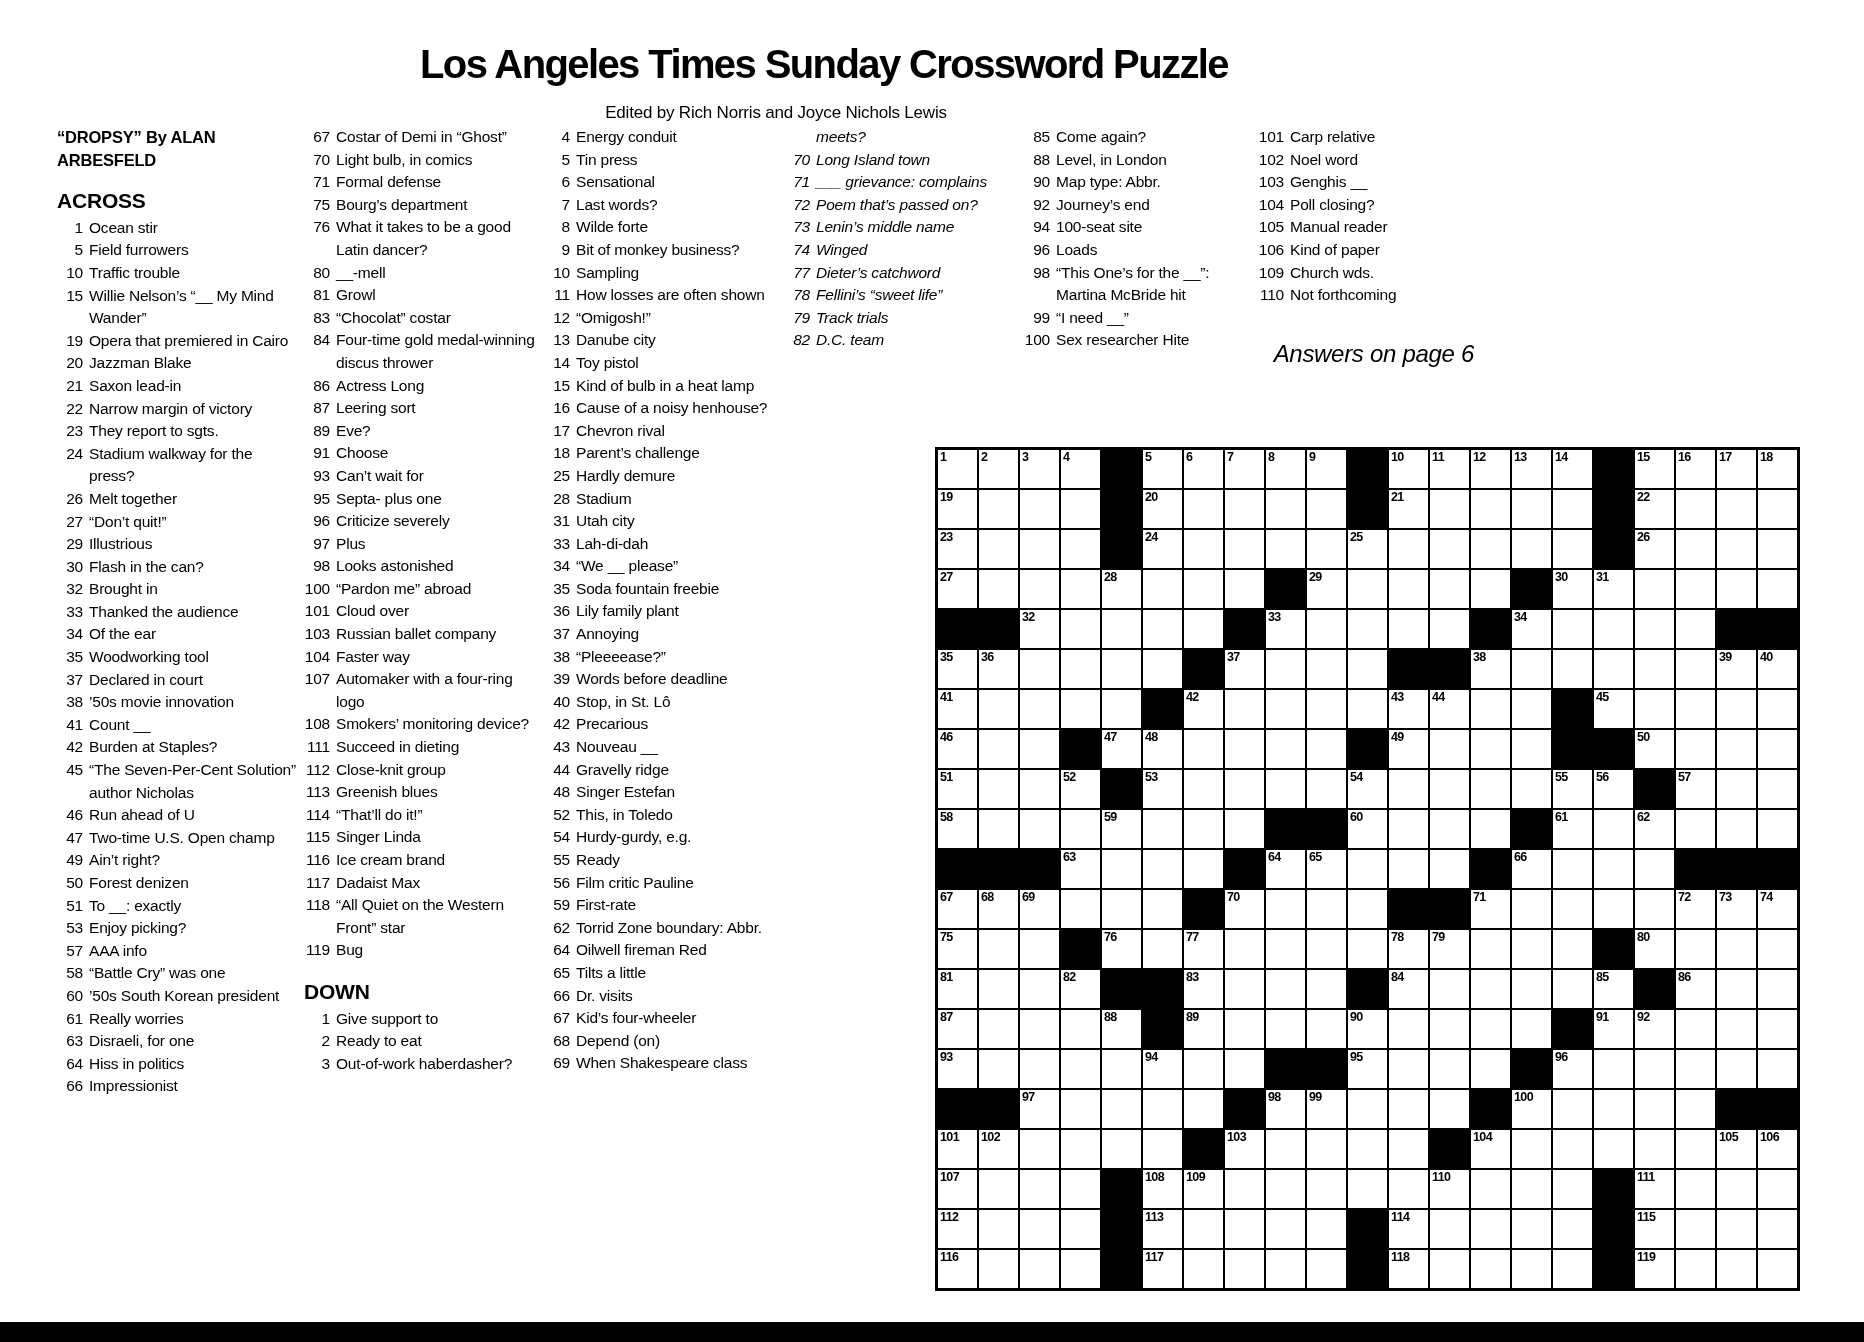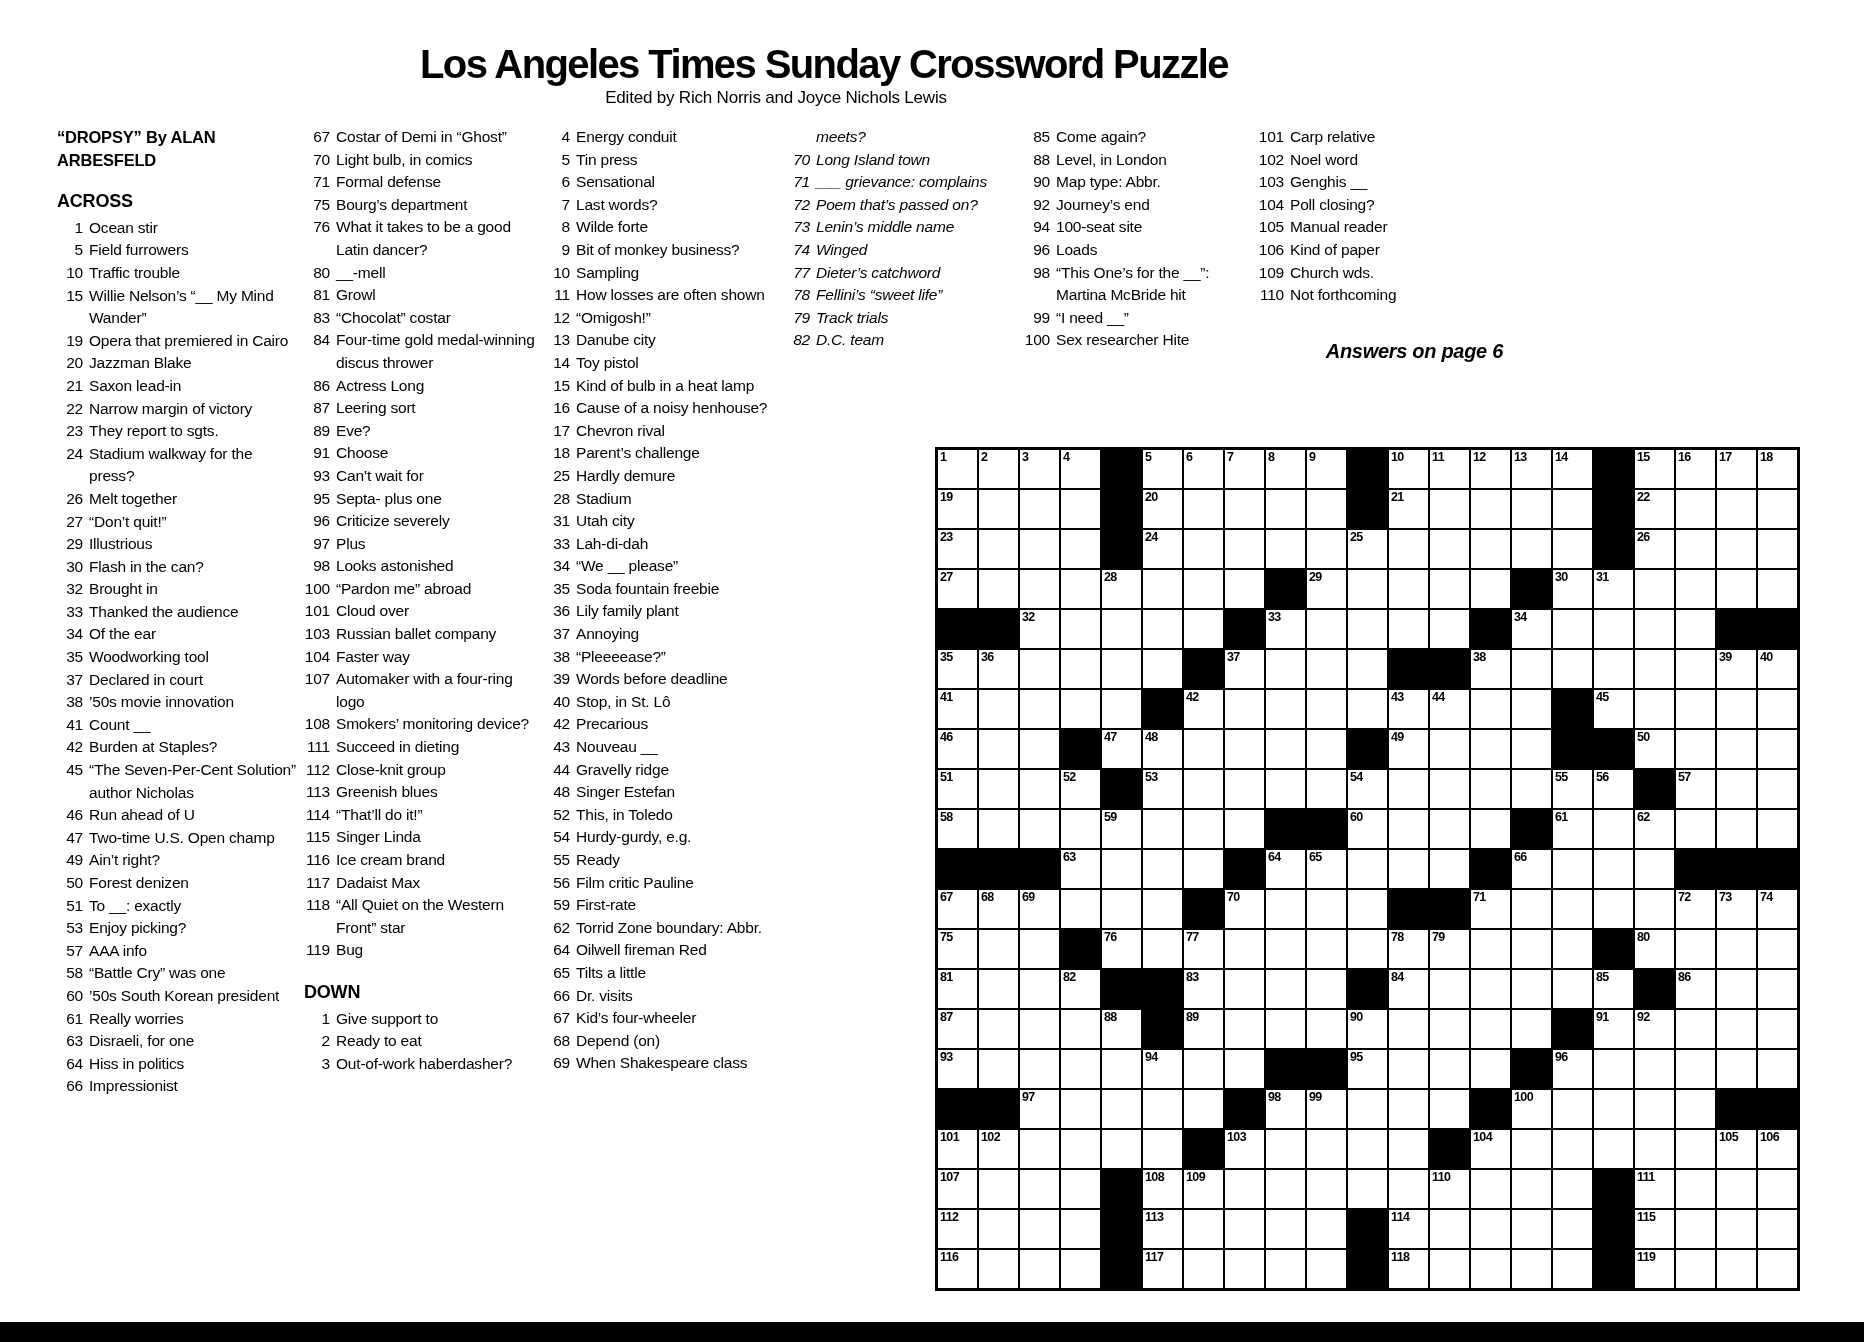--- a/index.html
+++ b/index.html
@@ -6,38 +6,38 @@
   body{
     width:1864px;height:1342px;position:relative;overflow:hidden;
     font-family:"Liberation Sans","DejaVu Sans",sans-serif;color:#000;
     -webkit-font-smoothing:antialiased;
   }
   .page-title{
     position:absolute;top:42px;left:0;width:1552px;text-align:center;
     font-size:40px;font-weight:bold;letter-spacing:-1.6px;white-space:nowrap;margin-left:48px;
   }
   .page-subtitle{
-    position:absolute;top:88px;left:0;width:1552px;text-align:center;
+    position:absolute;top:103px;left:0;width:1552px;text-align:center;
     font-size:17px;letter-spacing:-0.2px;
   }
   .clue-col{position:absolute;top:126px;font-size:15.5px;line-height:22.6px;letter-spacing:-0.2px;}
   .col-1{left:57px;width:240px;}
   .col-2{left:304px;width:240px;}
   .col-3{left:544px;width:240px;}
   .col-4{left:784px;width:240px;font-style:italic;}
   .col-5{left:1024px;width:228px;}
   .col-6{left:1258px;width:244px;}
   .byline{font-weight:bold;font-size:16.5px;letter-spacing:-0.2px;margin-bottom:2px;}
-  .section-header{font-weight:bold;font-size:18px;margin:19px 0 4px 0;}
+  .section-header{font-weight:bold;font-size:21px;margin:19px 0 4px 0;}
   .clue-line{display:flex;}
   .clue-num{flex:none;width:26px;text-align:right;padding-right:6px;}
   .clue-text{flex:1;}
   .answers-note{
-    position:absolute;top:340px;left:1255px;width:248px;text-align:right;
-    font-weight:bold;font-style:italic;font-size:20px;letter-spacing:-0.3px;
+    position:absolute;top:340px;left:1226px;width:248px;text-align:right;
+    font-weight:normal;font-style:italic;font-size:24px;letter-spacing:-0.3px;
   }
   .grid{
     position:absolute;left:935px;top:447px;
     background:#000;border:3px solid #000;
     display:grid;grid-template-columns:repeat(21,39px);grid-auto-rows:38px;gap:2px;
   }
   .cell{background:#fff;position:relative;}
   .cell.black{background:#000;}
   .cell .num{
     position:absolute;top:0px;left:2px;

